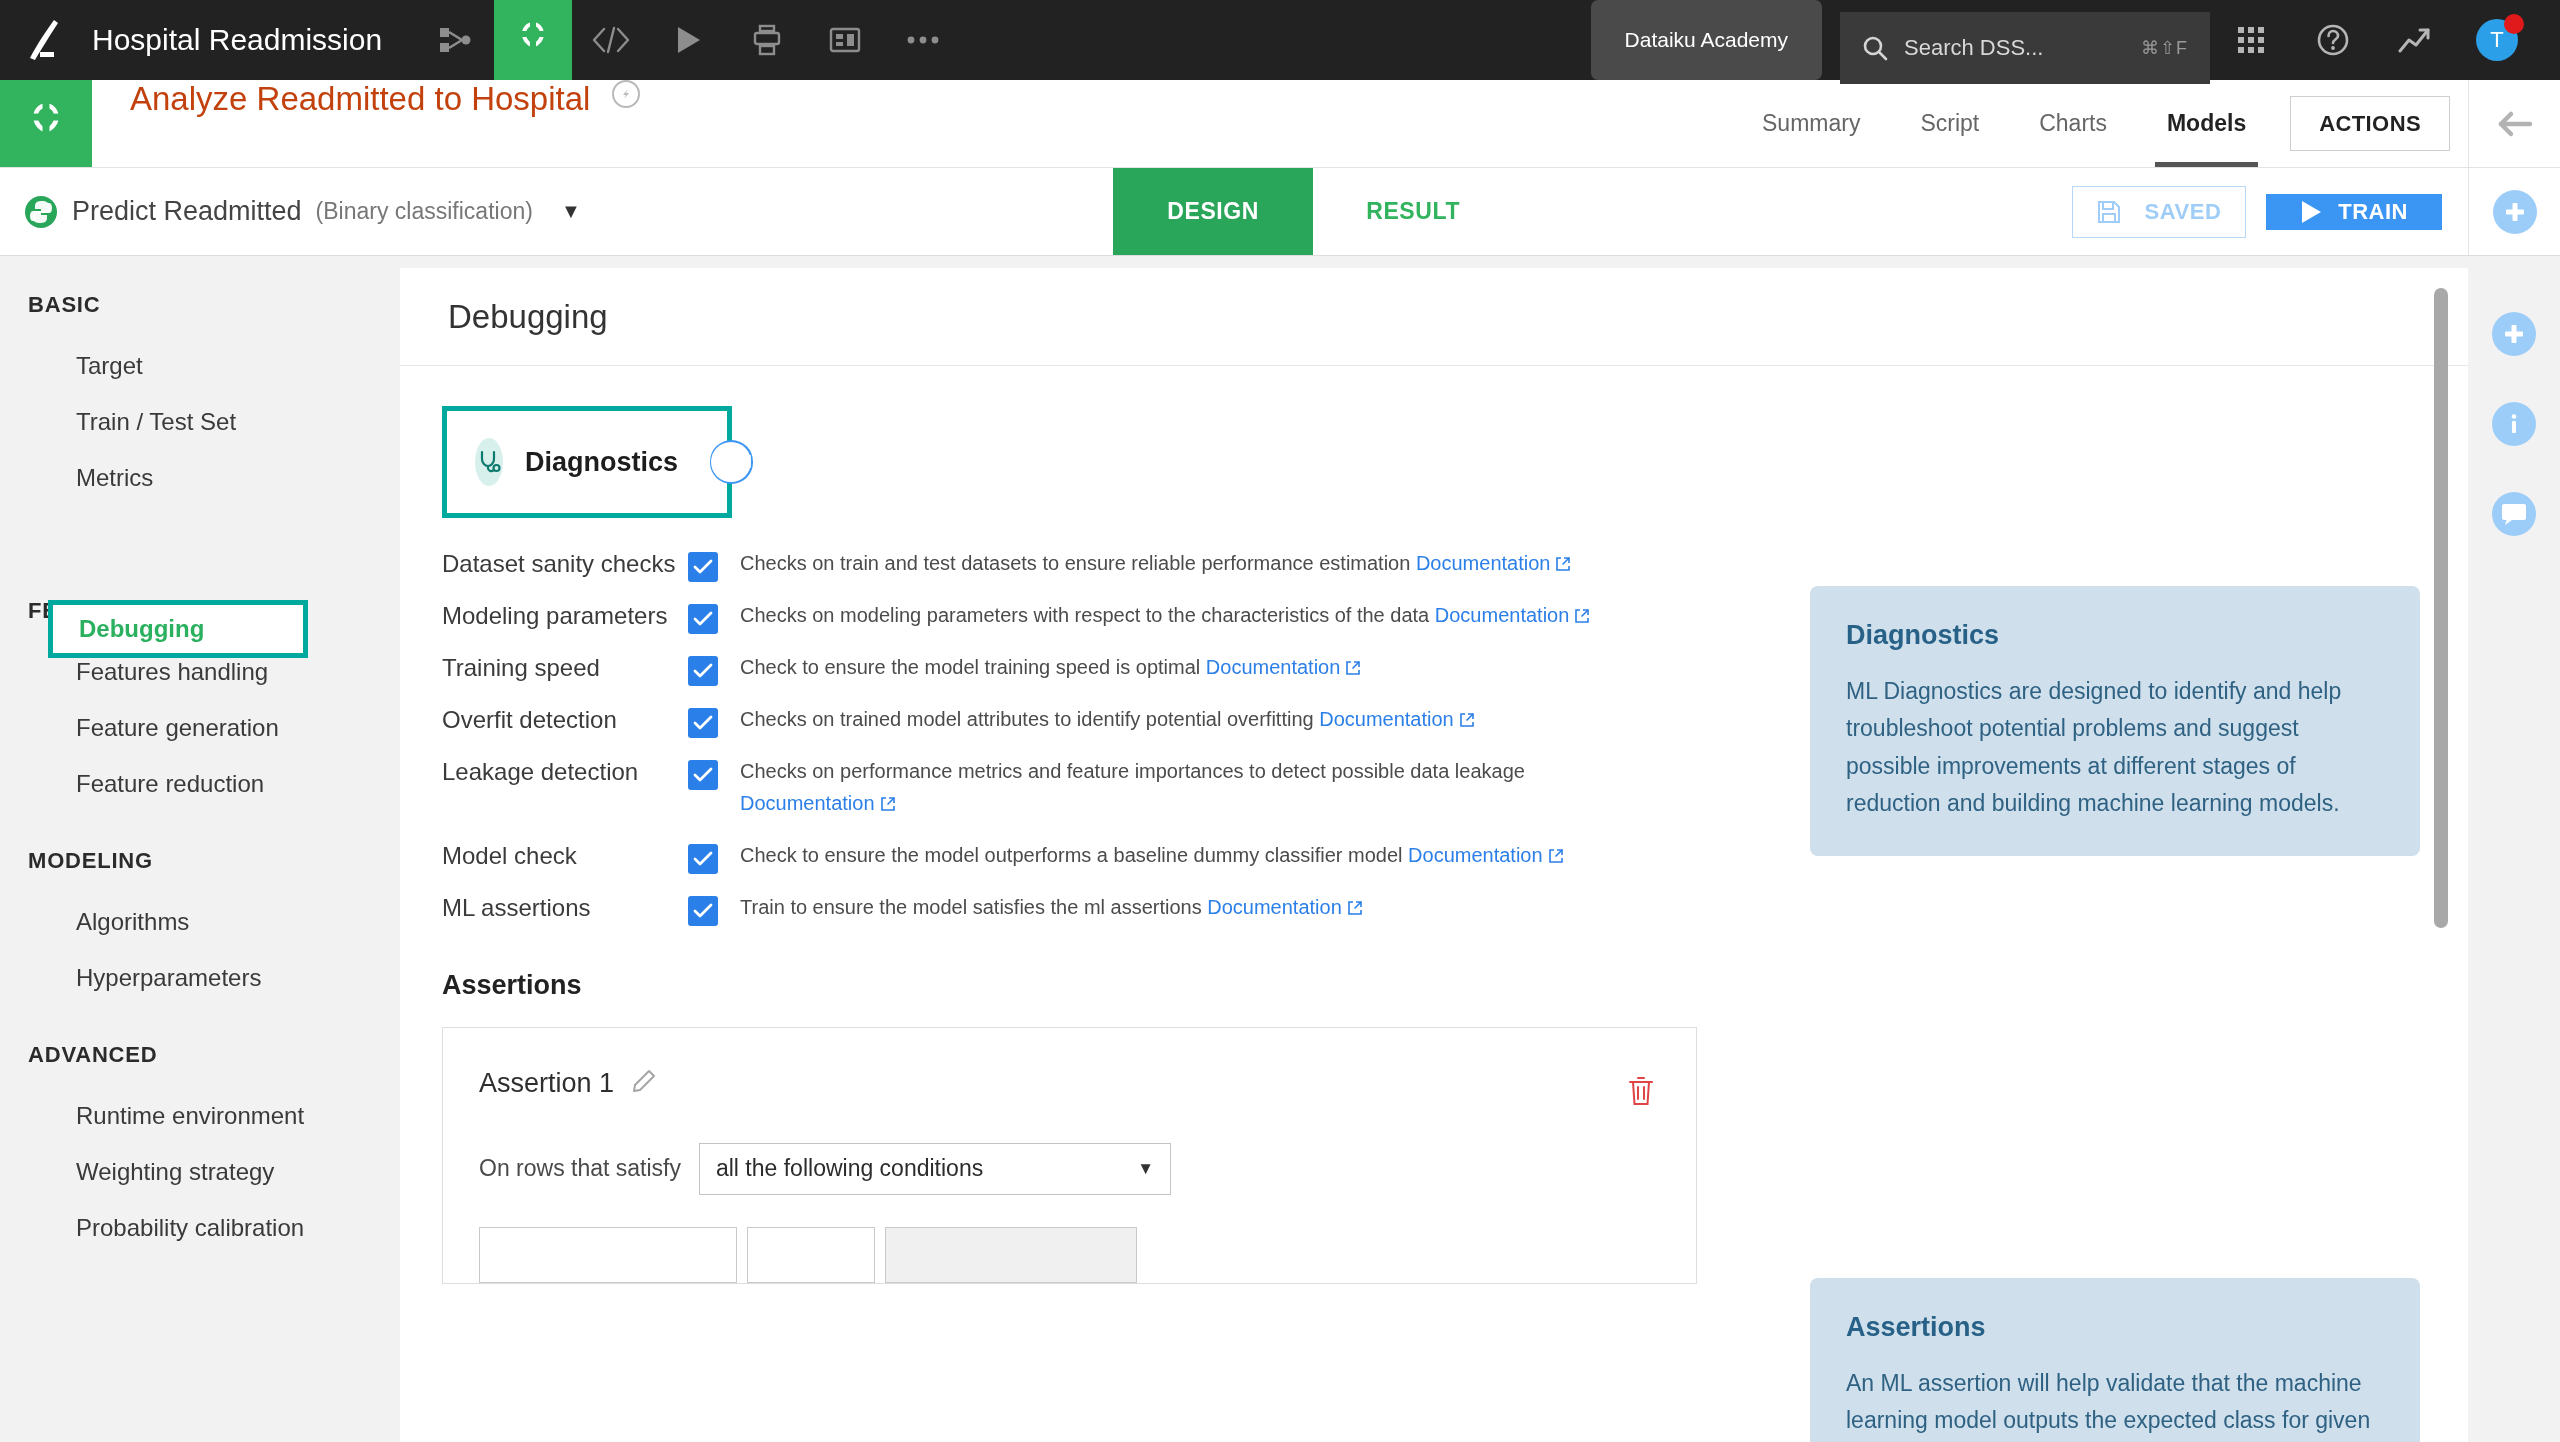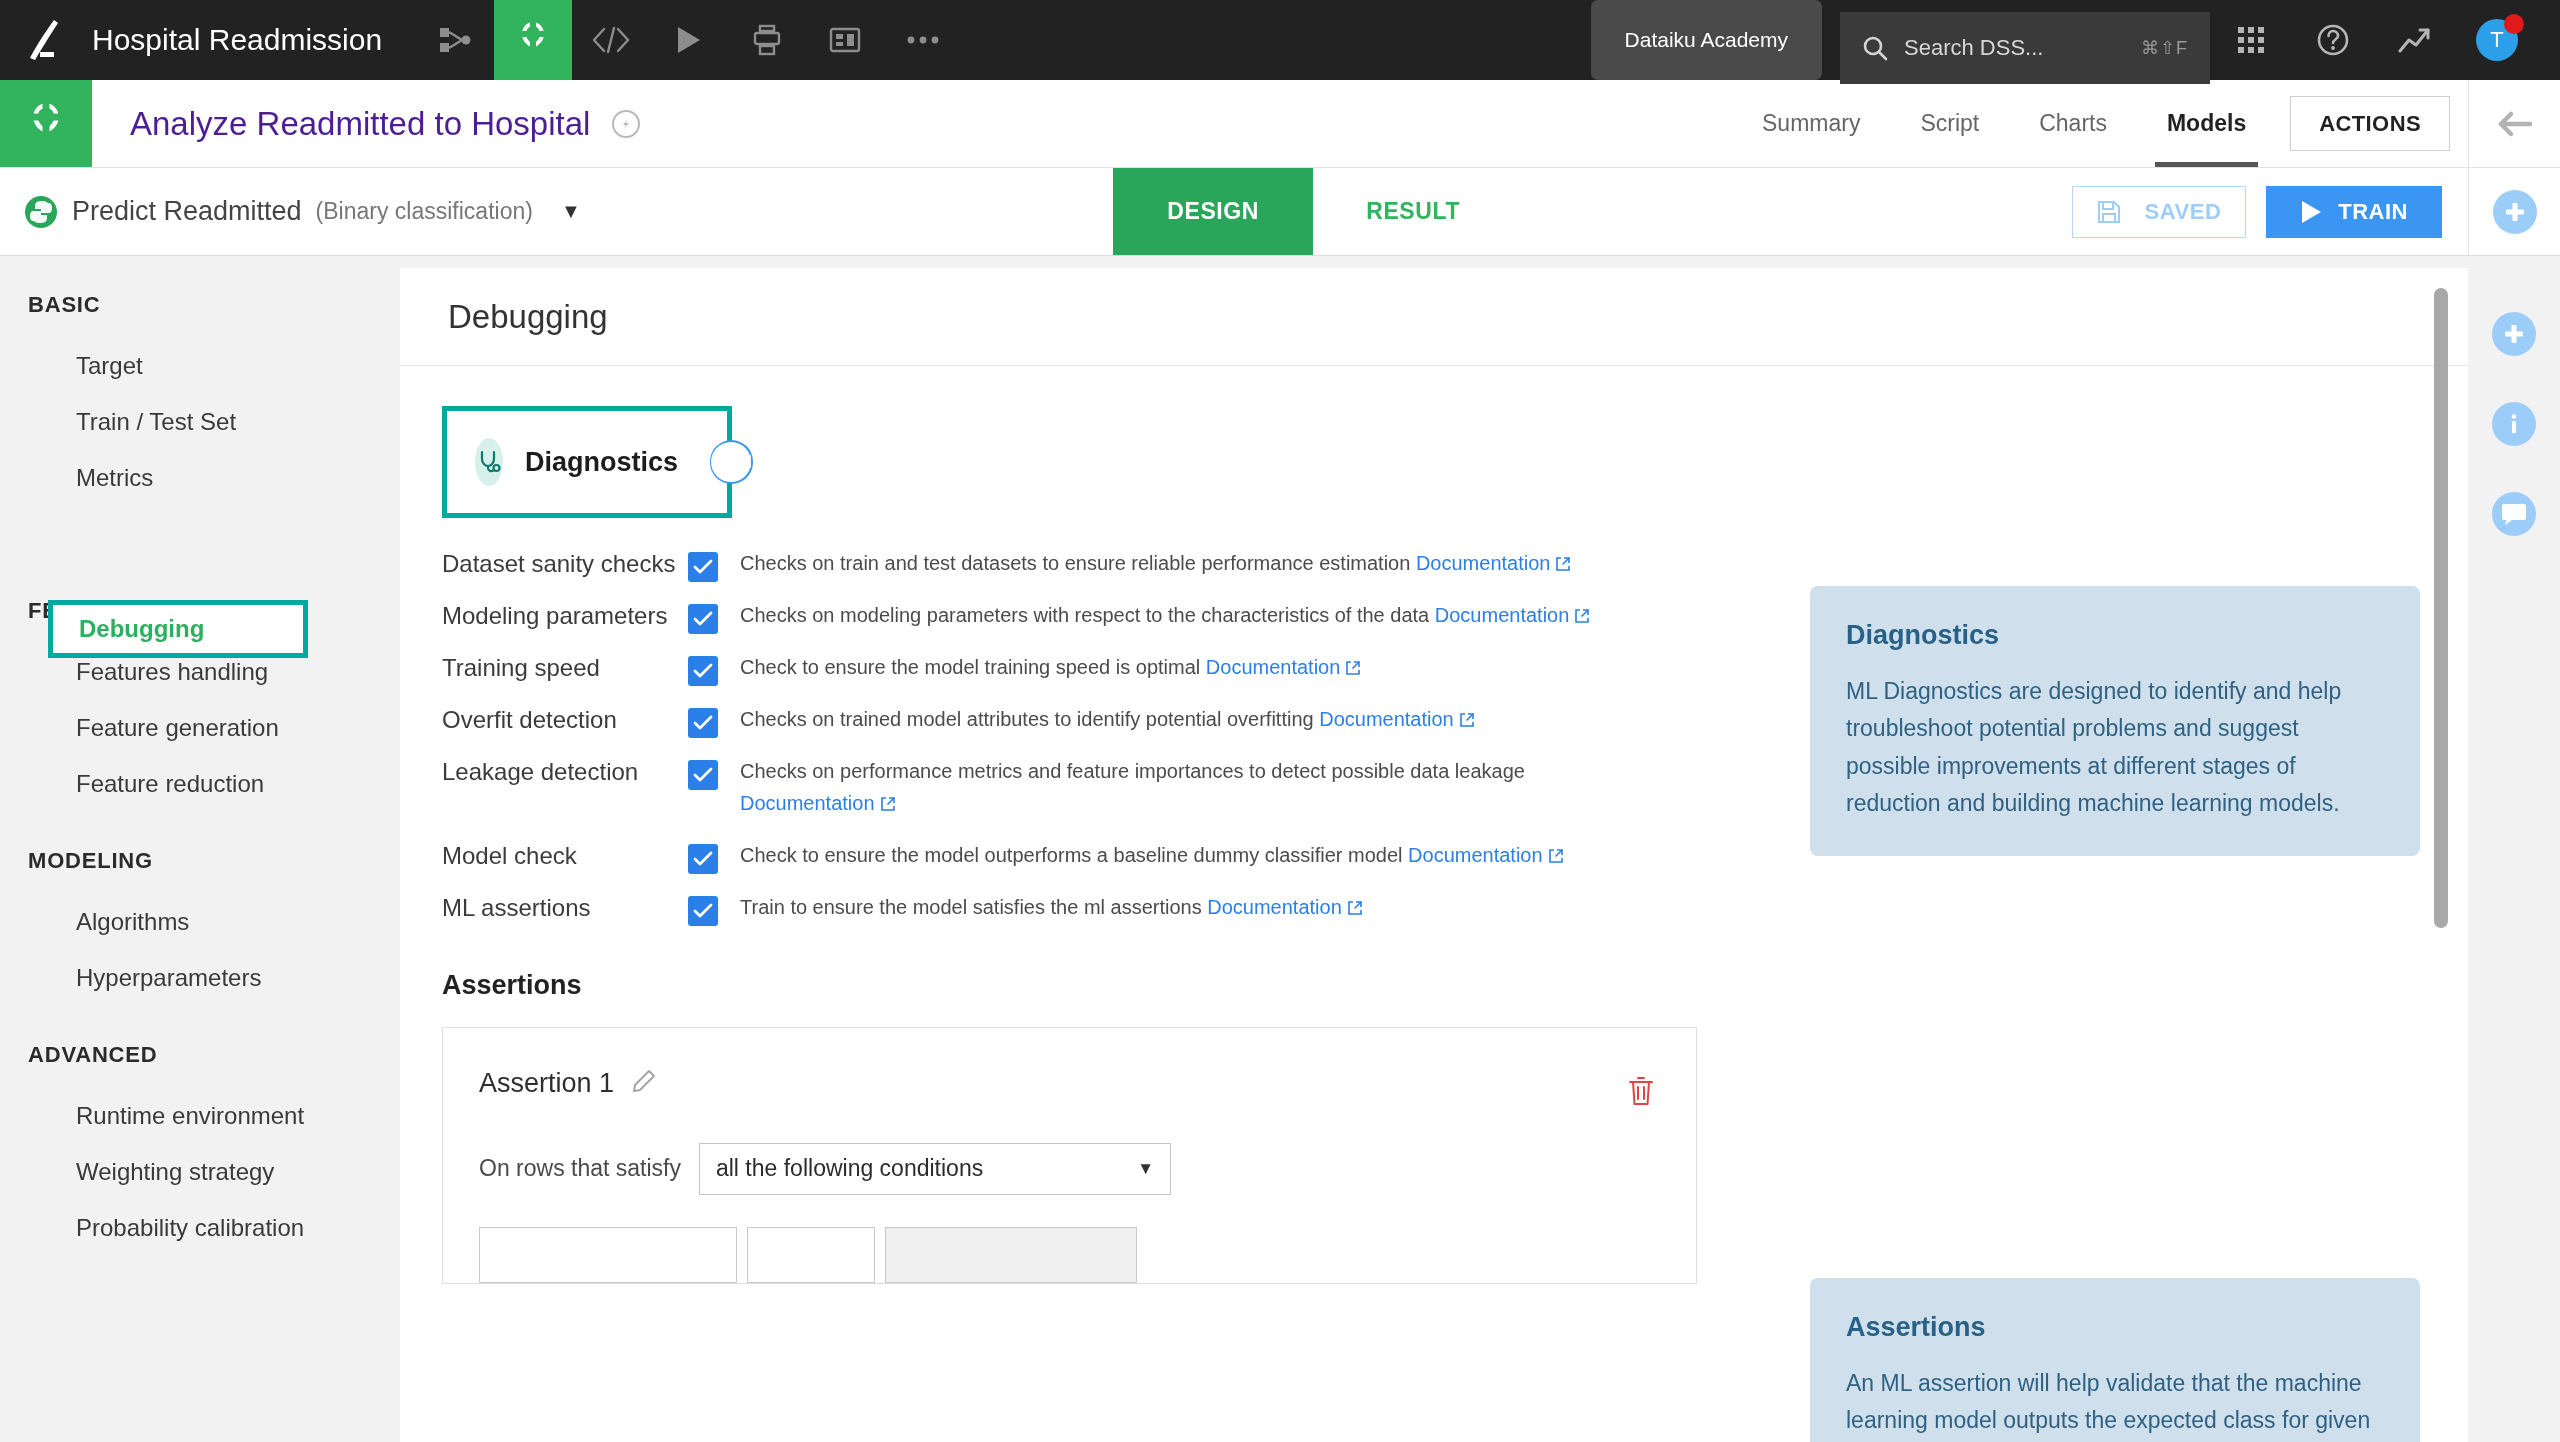--- a/index.html
+++ b/index.html
@@ -62,22 +62,22 @@
   
   .header2 {
     height: 88px; background: #ffffff; display: flex; align-items: stretch;
     border-bottom: 1px solid #e3e3e3;
   }
   .h2-icon-cell {
     width: 92px; background: #32b35e; display: flex;
     align-items: center; justify-content: center;
   }
   .h2-title {
-    display: flex; align-items: center; padding-left: 38px;
-    font-size: 33px; color: #4c1d95; font-weight: 400; white-space: nowrap;
+    display: flex; align-items: flex-start; padding-left: 38px;
+    font-size: 33px; color: #c2410c; font-weight: 400; white-space: nowrap;
   }
   .h2-badge {
     width: 28px; height: 28px; border-radius: 50%; border: 2px solid #b9b9b9;
     margin-left: 22px; display: flex; align-items: center; justify-content: center;
     color: #b9b9b9;
   }
   .h2-spacer { flex: 1; }
   .h2-tabs { display: flex; align-items: stretch; }
   .h2-tab {
     display: flex; align-items: center; padding: 0 30px;
@@ -119,21 +119,21 @@
   }
   .h3-tab.active { background: #2aa65a; color: #ffffff; }
   .h3-actions { display: flex; align-items: center; gap: 20px; padding: 0 26px; }
   .btn-saved {
     border: 1px solid #b6d8fb; color: #9fcdf7; font-size: 22px; font-weight: 700;
     letter-spacing: .5px; height: 52px; display: flex; align-items: center;
     padding: 0 24px; gap: 24px; background: #ffffff;
   }
   .btn-train {
     background: #3b95f2; color: #ffffff; font-size: 22px; font-weight: 700;
-    letter-spacing: .5px; height: 52px; display: flex; align-items: center;
+    letter-spacing: .5px; height: 36px; display: flex; align-items: center;
     padding: 0 34px; gap: 16px;
   }
   .h3-rail {
     width: 92px; border-left: 1px solid #e3e3e3; display: flex;
     align-items: center; justify-content: center;
   }
   .rail-circle {
     width: 44px; height: 44px; border-radius: 50%; background: #9ccdf8;
     display: flex; align-items: center; justify-content: center; color: #ffffff;
   }

